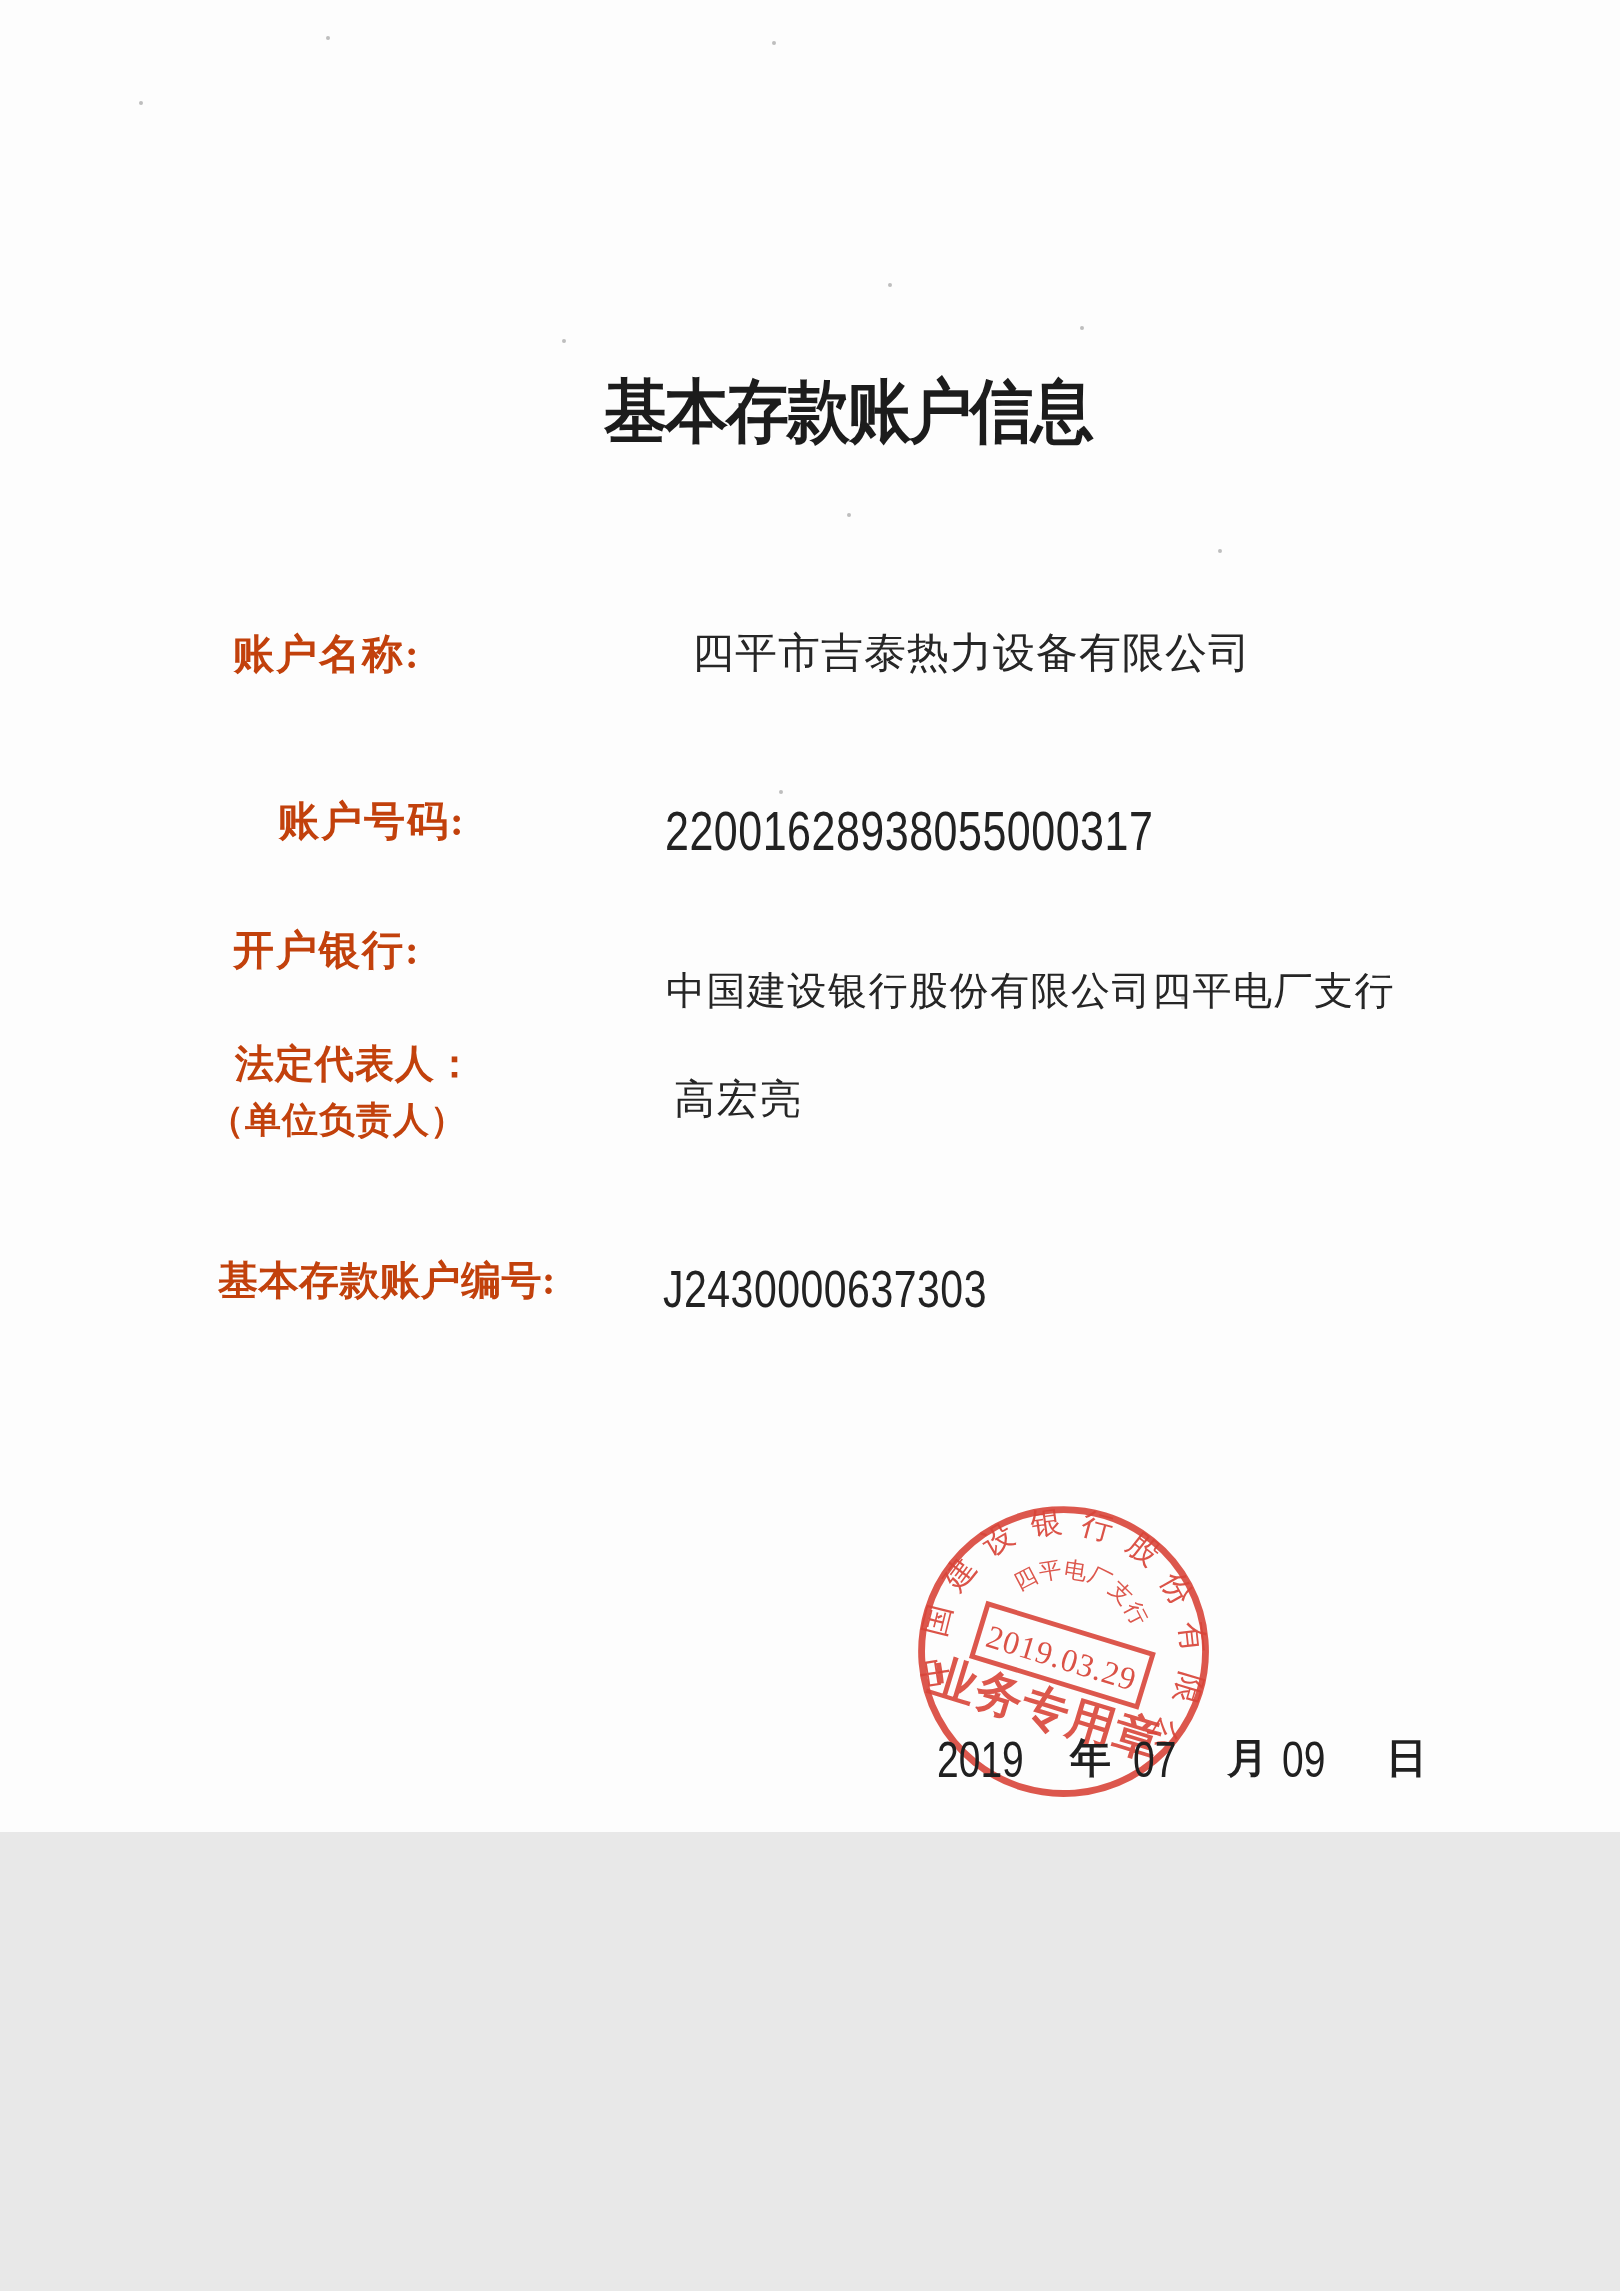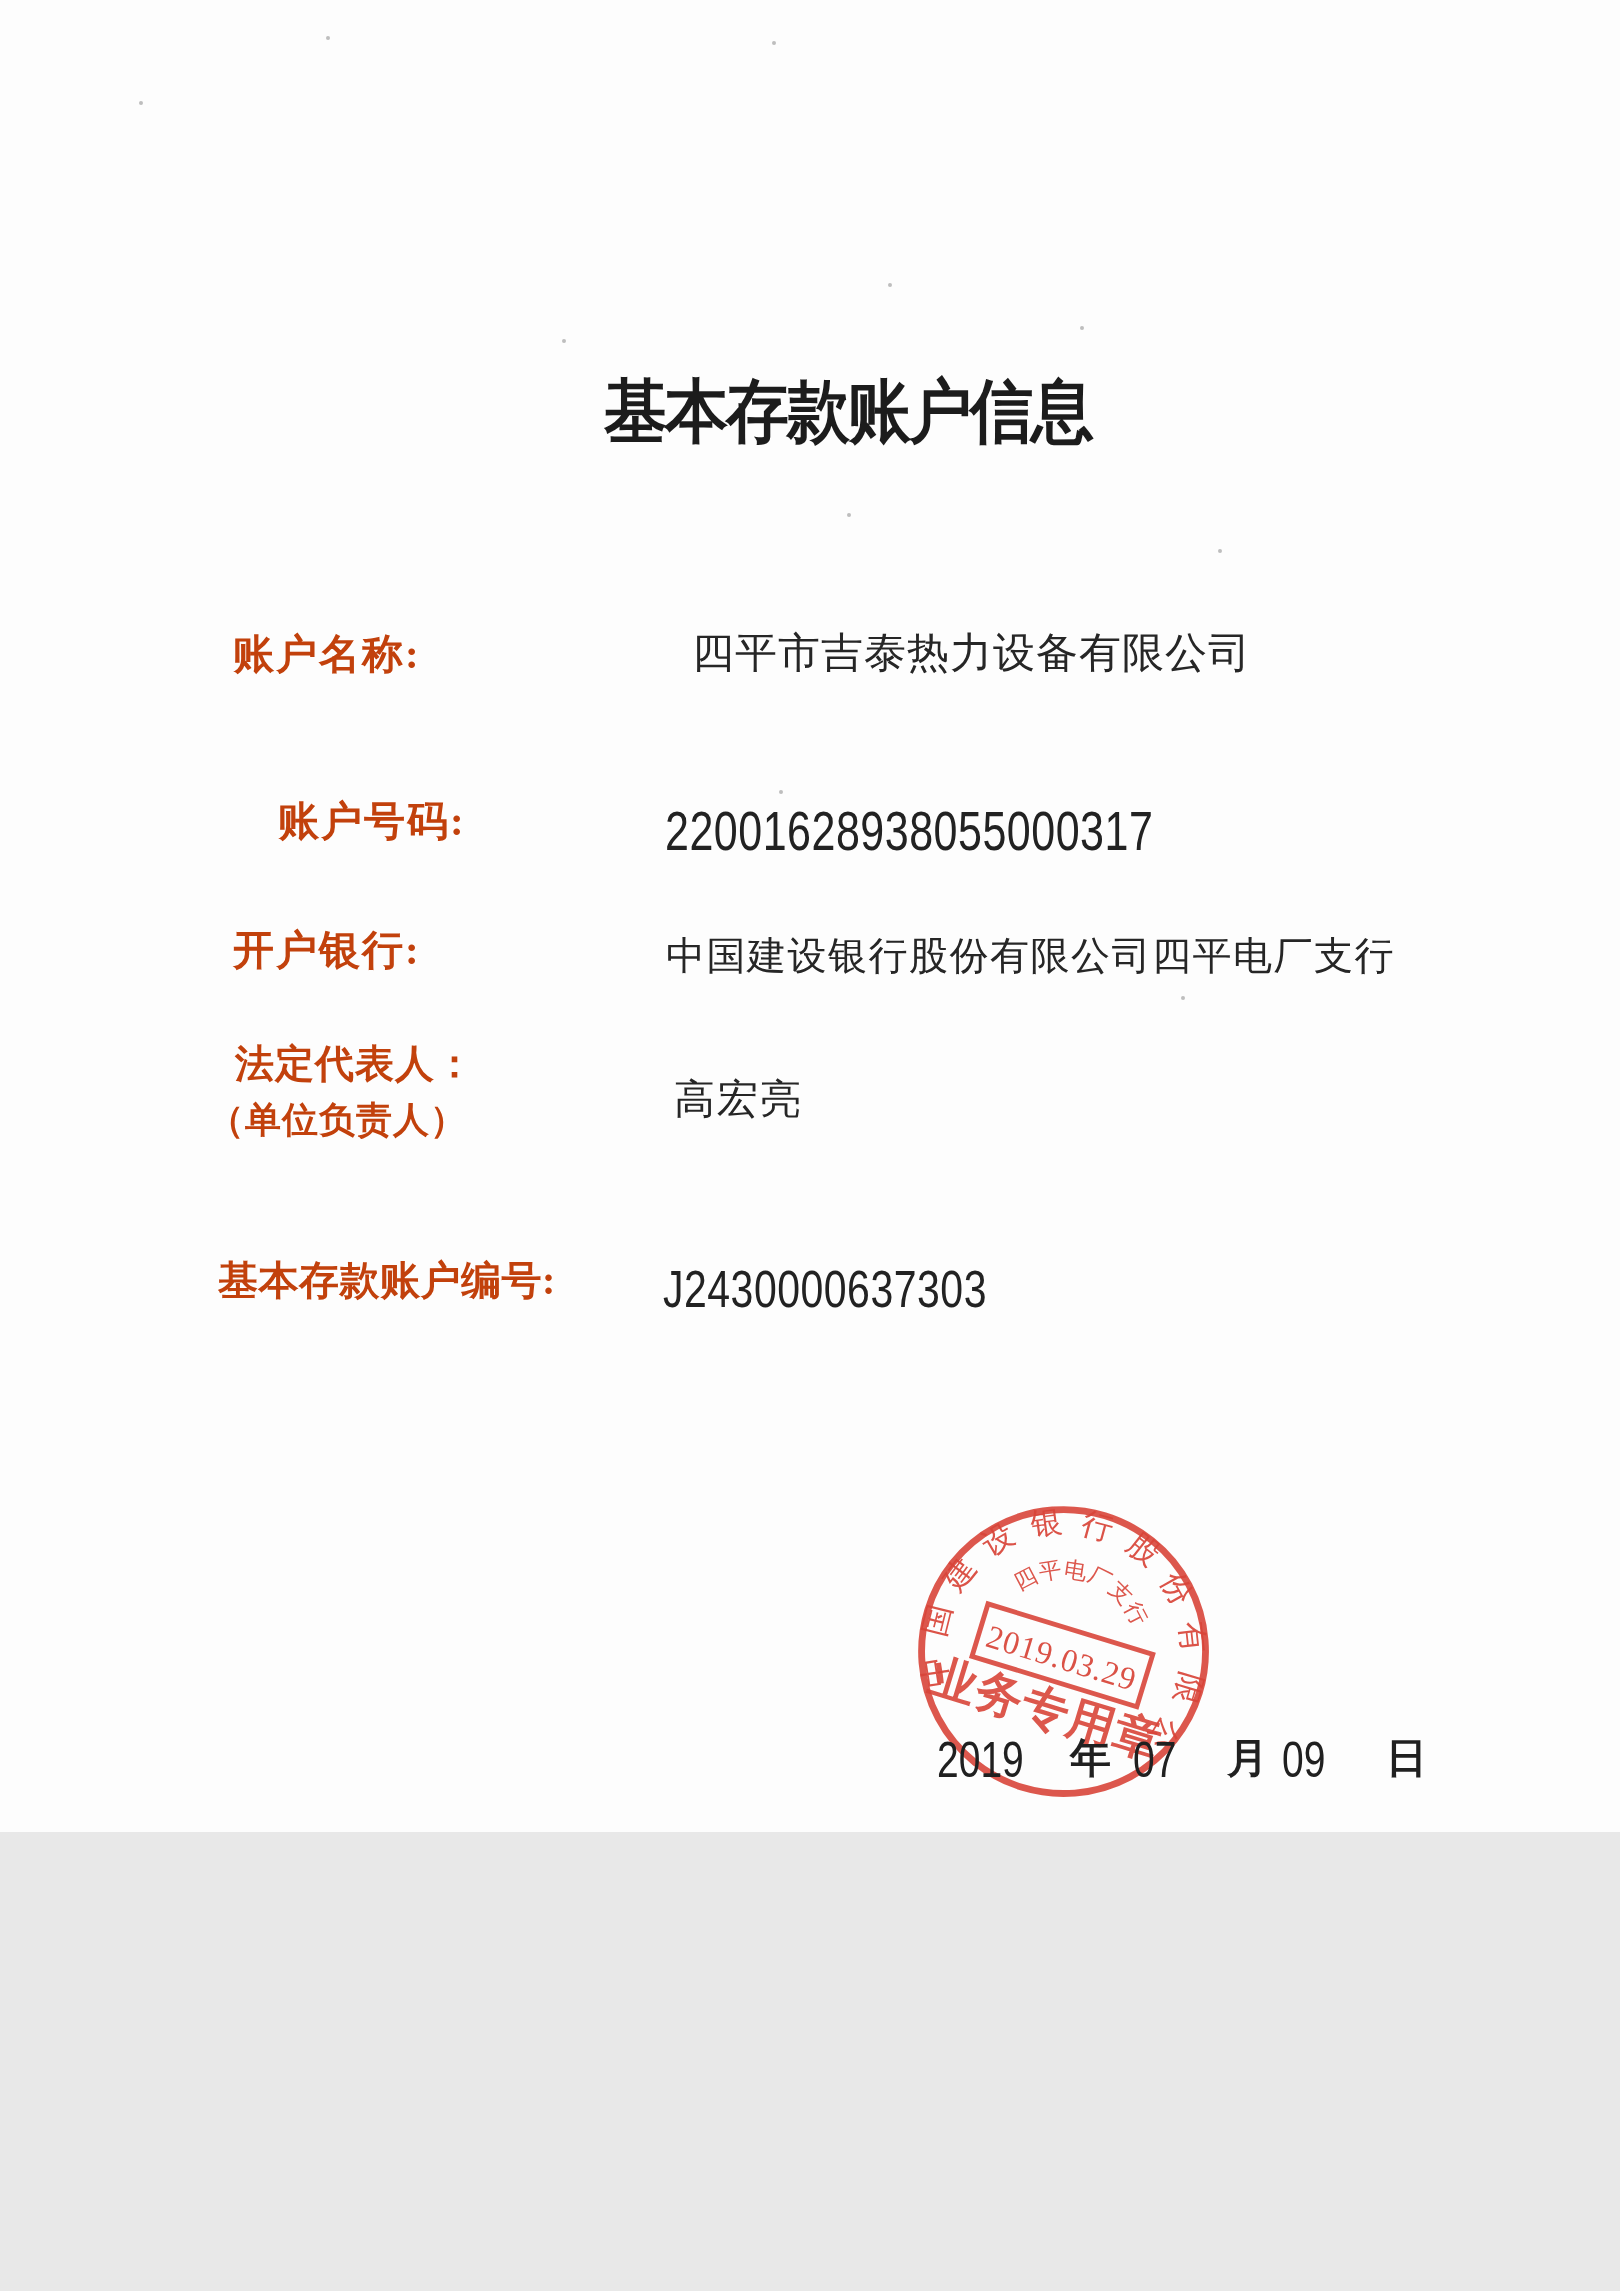--- a/index.html
+++ b/index.html
@@ -25,21 +25,21 @@
     font-family:"Liberation Sans","DejaVu Sans",sans-serif;
     transform:scaleY(1.28);transform-origin:0 0;
     color:#222;
   }
   
   .r1l{left:233px;top:627px;font-size:41px;letter-spacing:2px;}
   .r1v{left:644px;top:625px;font-size:42px;letter-spacing:1px;margin-left:48px;}
   .r2l{left:233px;top:794px;font-size:41px;letter-spacing:2px;margin-left:45px;}
   .r2v{left:665px;top:800px;font-size:43px;letter-spacing:0.5px;}
   .r3l{left:233px;top:923px;font-size:41px;letter-spacing:2px;}
-  .r3v{left:666px;top:929px;font-size:39px;letter-spacing:1.5px;}
+  .r3v{left:666px;top:964px;font-size:39px;letter-spacing:1.5px;}
   .r4l1{left:204px;top:1037px;font-size:39px;letter-spacing:1px;margin-left:31px;}
   .r4l2{left:208px;top:1096px;font-size:36px;letter-spacing:1px;}
   .r4v{left:674px;top:1072px;font-size:41px;letter-spacing:2px;}
   .r5l{left:218px;top:1253px;font-size:40px;letter-spacing:0.5px;}
   .r5v{left:663px;top:1260px;font-size:41px;letter-spacing:0.5px;}
   
   .d-num{font-family:"Liberation Sans","DejaVu Sans",sans-serif;
          font-size:39px;transform:scaleY(1.30);transform-origin:0 0;color:#202020;}
   .d-cn{font-size:41px;font-weight:600;color:#202020;}
   .dy{left:937px;top:1731px;}

